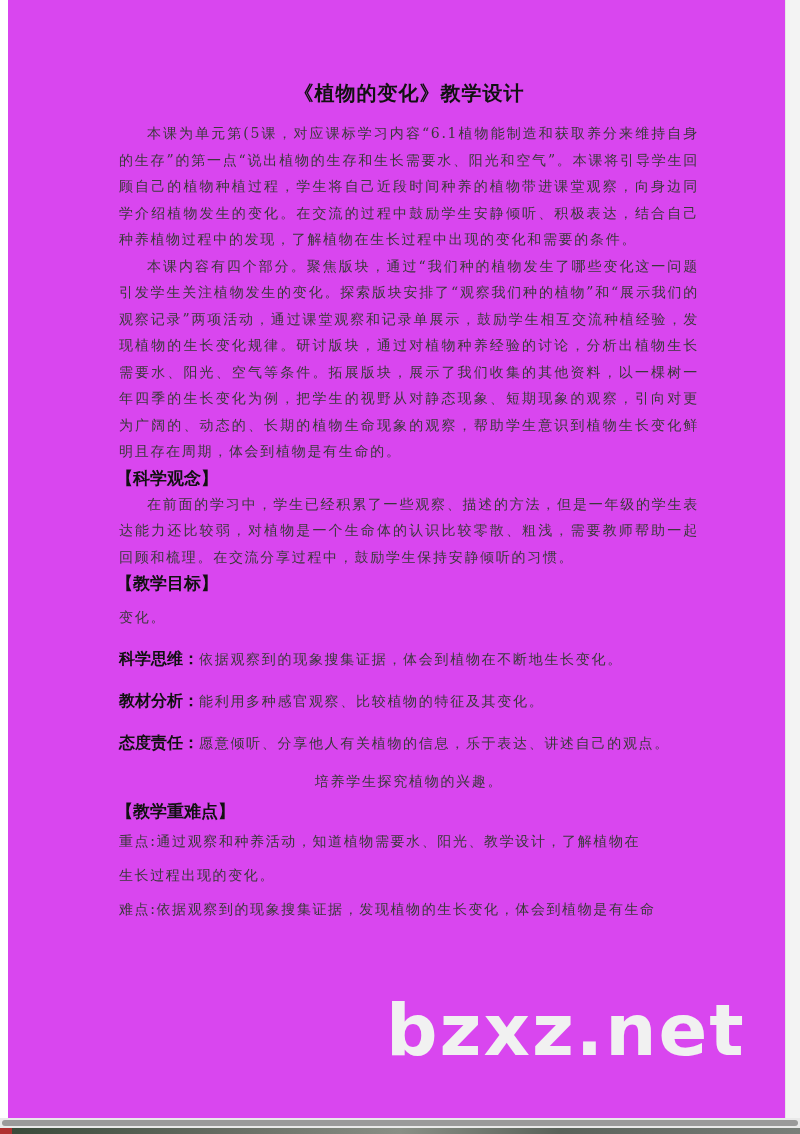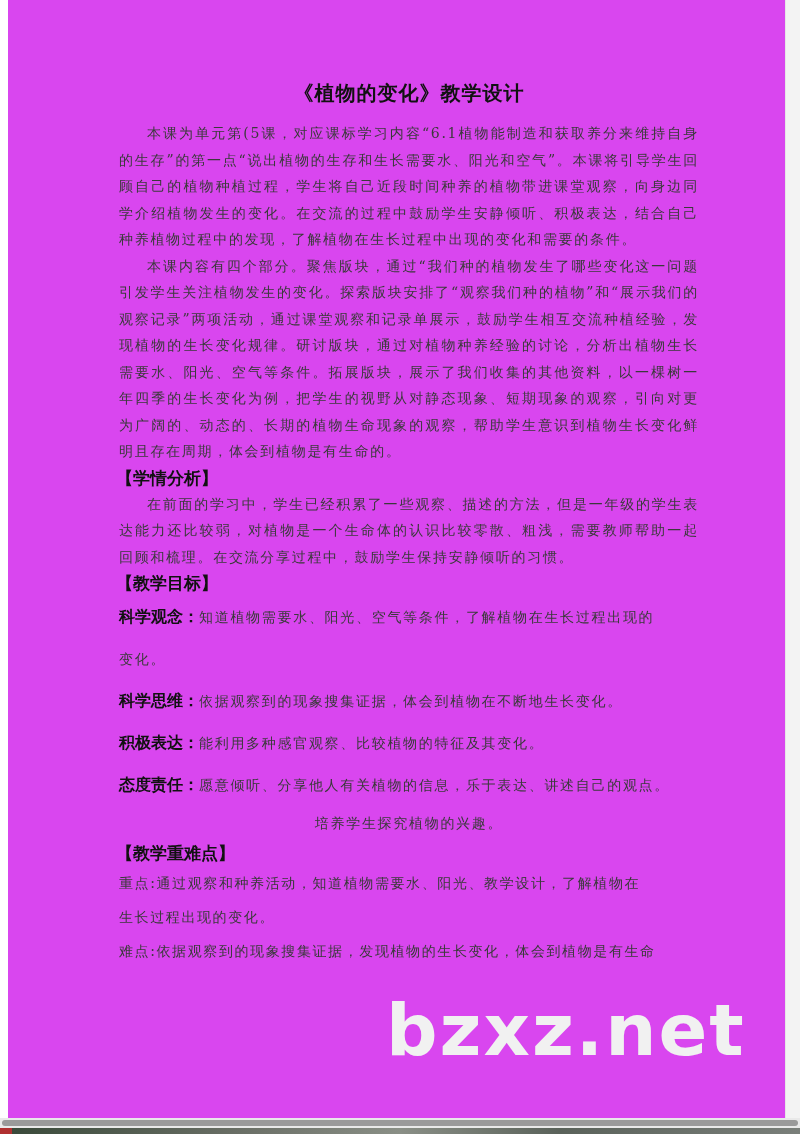--- a/index.html
+++ b/index.html
@@ -64,33 +64,32 @@
 </head>
 <body>
 
 <div class="page">
   <div class="content">
     <h1 class="title">《植物的变化》教学设计</h1>
 
     <p class="para">本课为单元第(5课，对应课标学习内容“6.1植物能制造和获取养分来维持自身的生存”的第一点“说出植物的生存和生长需要水、阳光和空气”。本课将引导学生回顾自己的植物种植过程，学生将自己近段时间种养的植物带进课堂观察，向身边同学介绍植物发生的变化。在交流的过程中鼓励学生安静倾听、积极表达，结合自己种养植物过程中的发现，了解植物在生长过程中出现的变化和需要的条件。</p>
     <p class="para">本课内容有四个部分。聚焦版块，通过“我们种的植物发生了哪些变化这一问题引发学生关注植物发生的变化。探索版块安排了“观察我们种的植物”和“展示我们的观察记录”两项活动，通过课堂观察和记录单展示，鼓励学生相互交流种植经验，发现植物的生长变化规律。研讨版块，通过对植物种养经验的讨论，分析出植物生长需要水、阳光、空气等条件。拓展版块，展示了我们收集的其他资料，以一棵树一年四季的生长变化为例，把学生的视野从对静态现象、短期现象的观察，引向对更为广阔的、动态的、长期的植物生命现象的观察，帮助学生意识到植物生长变化鲜明且存在周期，体会到植物是有生命的。</p>
 
-    <h2 class="heading">【学情分析】</h2>
+    <h2 class="heading">【科学观念】</h2>
     <p class="para">在前面的学习中，学生已经积累了一些观察、描述的方法，但是一年级的学生表达能力还比较弱，对植物是一个生命体的认识比较零散、粗浅，需要教师帮助一起回顾和梳理。在交流分享过程中，鼓励学生保持安静倾听的习惯。</p>
 
     <h2 class="heading">【教学目标】</h2>
     <div>
-      <p class="goal"><span class="label">科学观念：</span><span>知道植物需要水、阳光、空气等条件，了解植物在生长过程出现的</span></p>
       <p class="goal">变化。</p>
     </div>
     <div>
       <p class="goal"><span class="label">科学思维：</span><span>依据观察到的现象搜集证据，体会到植物在不断地生长变化。</span></p>
     </div>
     <div>
-      <p class="goal"><span class="label">积极表达：</span><span>能利用多种感官观察、比较植物的特征及其变化。</span></p>
+      <p class="goal"><span class="label">教材分析：</span><span>能利用多种感官观察、比较植物的特征及其变化。</span></p>
     </div>
     <div>
       <p class="goal"><span class="label">态度责任：</span><span>愿意倾听、分享他人有关植物的信息，乐于表达、讲述自己的观点。</span></p>
       <p class="goal" style="line-height:34px;text-align:center;">培养学生探究植物的兴趣。</p>
     </div>
 
     <h2 class="heading">【教学重难点】</h2>
     <p class="keypoint">重点:通过观察和种养活动，知道植物需要水、阳光、教学设计，了解植物在</p>
     <p class="keypoint">生长过程出现的变化。</p>
     <p class="keypoint">难点:依据观察到的现象搜集证据，发现植物的生长变化，体会到植物是有生命</p>

